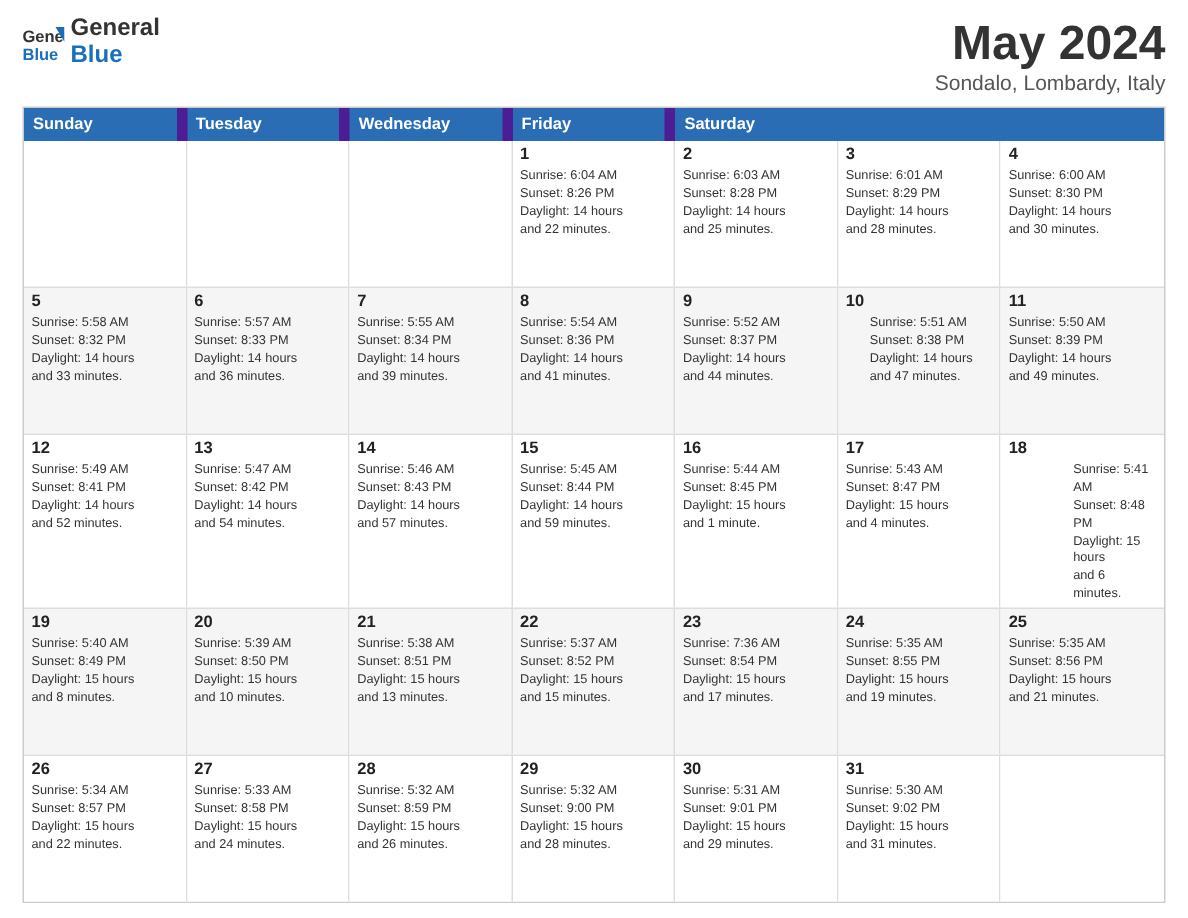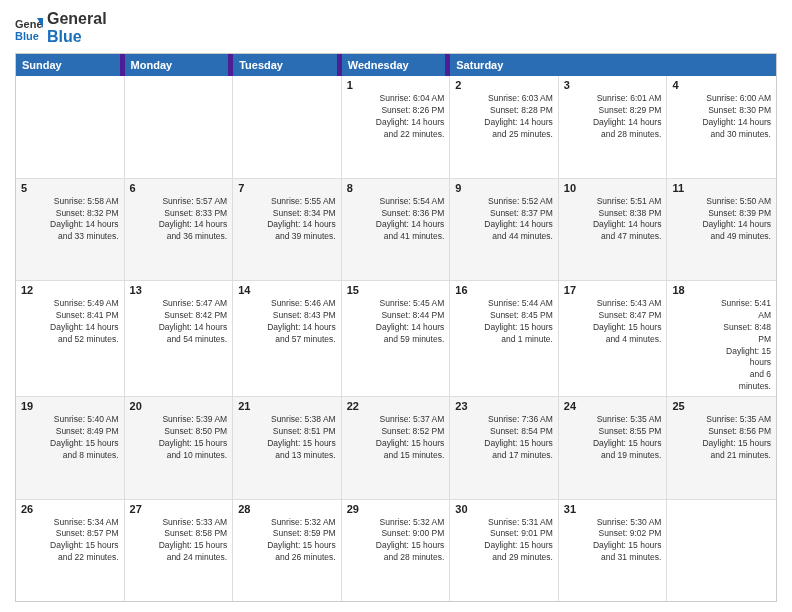--- a/index.html
+++ b/index.html
@@ -68,21 +68,21 @@
     .cal-header {
       display: grid;
       grid-template-columns: repeat(7, 1fr);
       background: #2a6db5;
     }
     .cal-header-cell {
       color: #fff;
       font-size: 11px;
       font-weight: bold;
       padding: 5px 6px;
-      border-right: 5px solid #4c1d95;
+      border-right: 7px solid #4c1d95;
       text-align: left;
     }
     .cal-header-cell:last-child { border-right: none; }
     .cal-body {
       flex: 1;
       display: flex;
       flex-direction: column;
     }
     .cal-row {
       display: grid;
@@ -106,47 +106,50 @@
     .cell-day {
       font-size: 11px;
       font-weight: bold;
       margin-bottom: 2px;
       color: #222;
     }
     .cell-info {
       font-size: 8.5px;
       line-height: 1.4;
       color: #333;
-      text-align: right;
     }
   </style>
 </head>
 <body>
 
 <div class="page">
   <div class="header">
     <div class="logo">
       <svg class="logo-icon" viewBox="0 0 28 28">
         <text x="0" y="14" font-size="11" font-weight="bold" fill="#333">General</text>
         <text x="0" y="26" font-size="11" font-weight="bold" fill="#1a6fbc">Blue</text>
         <polygon points="22,4 28,4 28,14" fill="#1a6fbc"></polygon>
       </svg>
       <div class="logo-text">
         <span class="logo-general">General</span>
         <span class="logo-blue">Blue</span>
       </div>
     </div>
+    <div class="title-block">
+      <div class="title-month">May 2024</div>
+      <div class="title-location">Sondalo, Lombardy, Italy</div>
+    </div>
   </div>
 
   <div class="calendar">
     <div class="cal-header">
     <div class="cal-header-cell">Sunday</div>
-        <div class="cal-header-cell">Monday</div>
         <div class="cal-header-cell">Tuesday</div>
         <div class="cal-header-cell">Wednesday</div>
+        <div class="cal-header-cell">Friday</div>
         <div class="cal-header-cell">Saturday</div>
       </div>
     <div class="cal-body">
     <div class="cal-row">
           <div class="cal-cell"></div>
           <div class="cal-cell"></div>
           <div class="cal-cell"></div>
           <div class="cal-cell">
             <div class="cell-day">1</div>
             <div class="cell-info" style="white-space: pre-line;">Sunrise: 6:04 AM
@@ -353,21 +356,21 @@
           </div>
           <div class="cal-cell">
             <div class="cell-day">29</div>
             <div class="cell-info" style="white-space: pre-line;">Sunrise: 5:32 AM
 Sunset: 9:00 PM
 Daylight: 15 hours
 and 28 minutes.</div>
           </div>
           <div class="cal-cell">
             <div class="cell-day">30</div>
-            <div class="cell-info" style="white-space: pre-line; margin-left: 15px;">Sunrise: 5:31 AM
+            <div class="cell-info" style="white-space: pre-line;">Sunrise: 5:31 AM
 Sunset: 9:01 PM
 Daylight: 15 hours
 and 29 minutes.</div>
           </div>
           <div class="cal-cell">
             <div class="cell-day">31</div>
             <div class="cell-info" style="white-space: pre-line;">Sunrise: 5:30 AM
 Sunset: 9:02 PM
 Daylight: 15 hours
 and 31 minutes.</div>

